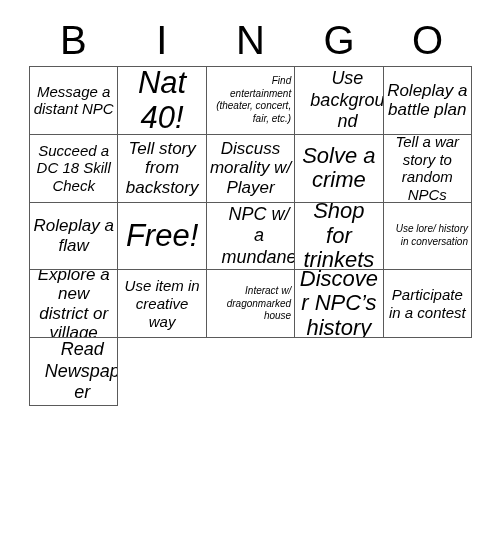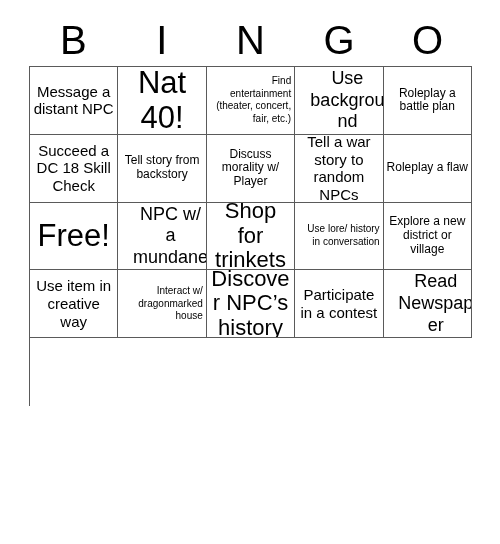--- a/index.html
+++ b/index.html
@@ -44,20 +44,21 @@
     left: 29px;
     top: 66px;
     width: 443px;
     height: 340px;
     box-sizing: border-box;
     border-top: 1px solid #5a5a5a;
     border-left: 1px solid #5a5a5a;
     display: grid;
     grid-template-columns: repeat(5, 1fr);
     grid-template-rows: repeat(5, 1fr);
+    font-style: italic;
   }
   .cell {
     box-sizing: border-box;
     border-right: 1px solid #5a5a5a;
     border-bottom: 1px solid #5a5a5a;
     display: flex;
     align-items: center;
     justify-content: center;
     text-align: center;
     padding: 2px 3px;
@@ -67,21 +68,21 @@
     display: block;
     width: 100%;
     line-height: 1.12;
     word-wrap: break-word;
     overflow-wrap: break-word;
   }
   
   .fs-xs span { font-size: 10px; line-height: 1.25; text-align: right; }
   .fs-sm span { font-size: 18px; line-height: 1.2; margin-left: 17px; }
   .fs-md span { font-size: 15px; line-height: 1.18; }
-  .fs-lg span { font-size: 12px; line-height: 1.15; }
+  .fs-lg span { font-size: 17px; line-height: 1.15; }
   .fs-xl span { font-size: 22px; line-height: 1.12; }
   .fs-xxl span { font-size: 31px; line-height: 1.14; }
 </style>
 </head>
 <body>
 
 <div class="card">
 
   <div class="header-row">
     <div class="header-cell">B</div>
@@ -110,20 +111,23 @@
       </div>
 
     <div class="cell fs-md">
         <span>Succeed a DC 18 Skill Check</span>
       </div>
     <div class="cell fs-lg">
         <span>Tell story from backstory</span>
       </div>
     <div class="cell fs-lg">
         <span>Discuss morality w/ Player</span>
+      </div>
+    <div class="cell fs-xl">
+        <span>Solve a crime</span>
       </div>
 
     <div class="cell fs-md">
         <span>Tell a war story to random NPCs</span>
       </div>
     <div class="cell fs-lg">
         <span>Roleplay a flaw</span>
       </div>
     <div class="cell fs-xxl">
         <span>Free!</span>

